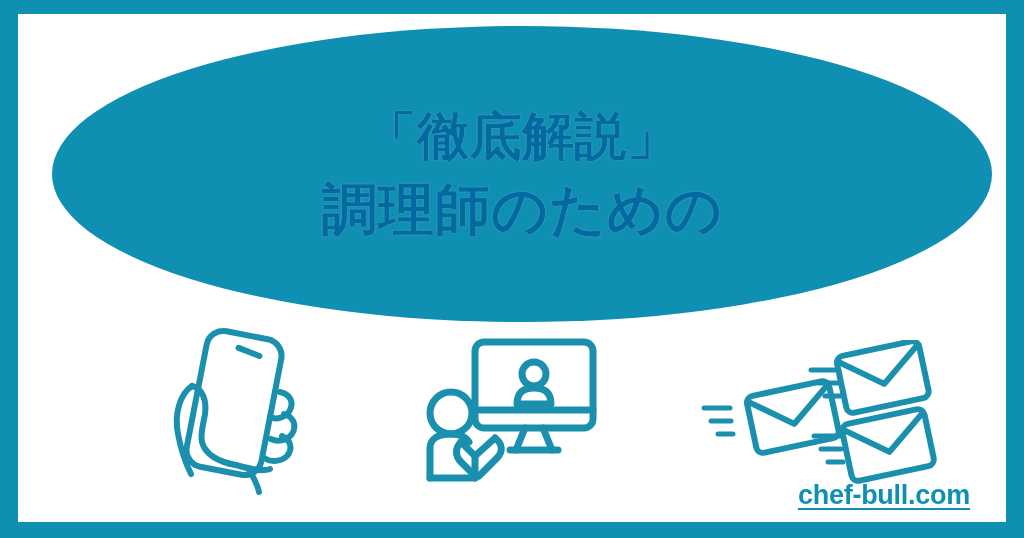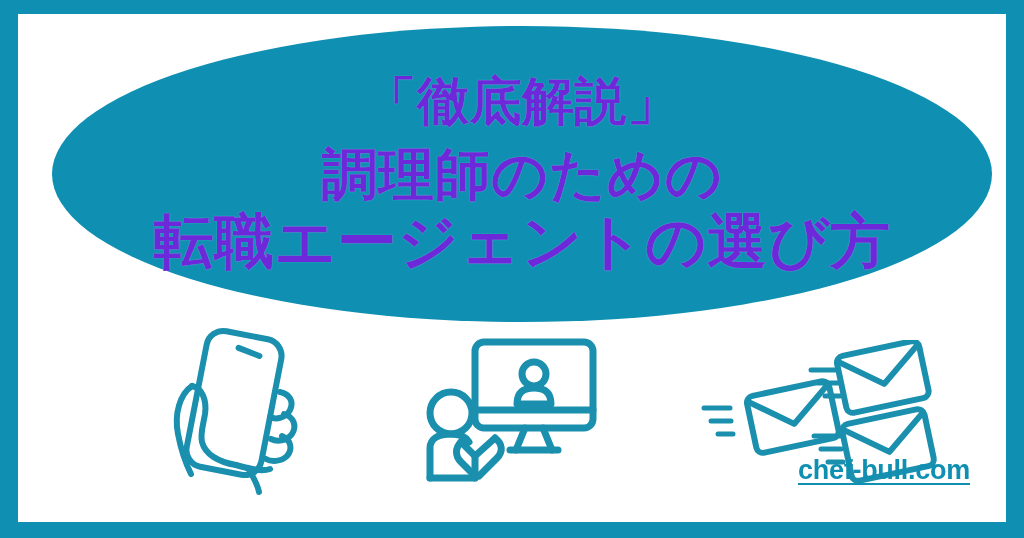--- a/index.html
+++ b/index.html
@@ -39,21 +39,21 @@
     position: absolute;
     left: 34px;
     top: 12px;
     width: 940px;
     height: 296px;
     display: flex;
     flex-direction: column;
     align-items: center;
     justify-content: center;
     gap: 2px;
-    color: #6d28d9;
+    color: #0369a1;
     text-align: center;
     user-select: none;
   }
   .hl-line {
     font-weight: bold;
     line-height: 1.13;
     letter-spacing: 0.01em;
     white-space: nowrap;
     text-shadow: 0 0 1px rgba(255,255,255,0.55);
   }
@@ -73,21 +73,21 @@
     position: absolute;
   }
   #illus-phone   { left: 140px; top: 8px;  }
   #illus-meeting { left: 395px; top: 24px; }
   #illus-mail    { left: 680px; top: 26px; }
 
   
   #site-url {
     position: absolute;
     right: 36px;
-    bottom: 36px;
+    bottom: 11px;
     font-size: 27px;
     font-weight: bold;
     color: #0f90b2;
     letter-spacing: -0.01em;
     text-decoration: underline;
     text-decoration-thickness: 2px;
     text-underline-offset: 4px;
     white-space: nowrap;
   }
 </style>
@@ -95,21 +95,20 @@
 <body>
 
 <div id="canvas">
   <div id="card">
 
     <div id="hero-ellipse"></div>
 
     <div id="headline">
       <div class="hl-line hl-1">「徹底解説」</div>
       <div class="hl-line hl-2">調理師のための</div>
-      <div class="hl-line hl-3">転職エージェントの選び方</div>
     </div>
 
     <div id="illustrations">
 
       <div class="illus" id="illus-phone">
         <svg width="150" height="175" viewBox="0 0 150 175" fill="none" stroke="#1a8fae" stroke-width="6" stroke-linecap="round" stroke-linejoin="round">
 
           <rect x="38" y="12" width="76" height="138" rx="17" ry="17" transform="rotate(11 76 81)"></rect>
 
           <path d="M70 26 L92 30" stroke-width="6" transform="rotate(11 76 81)"></path>

